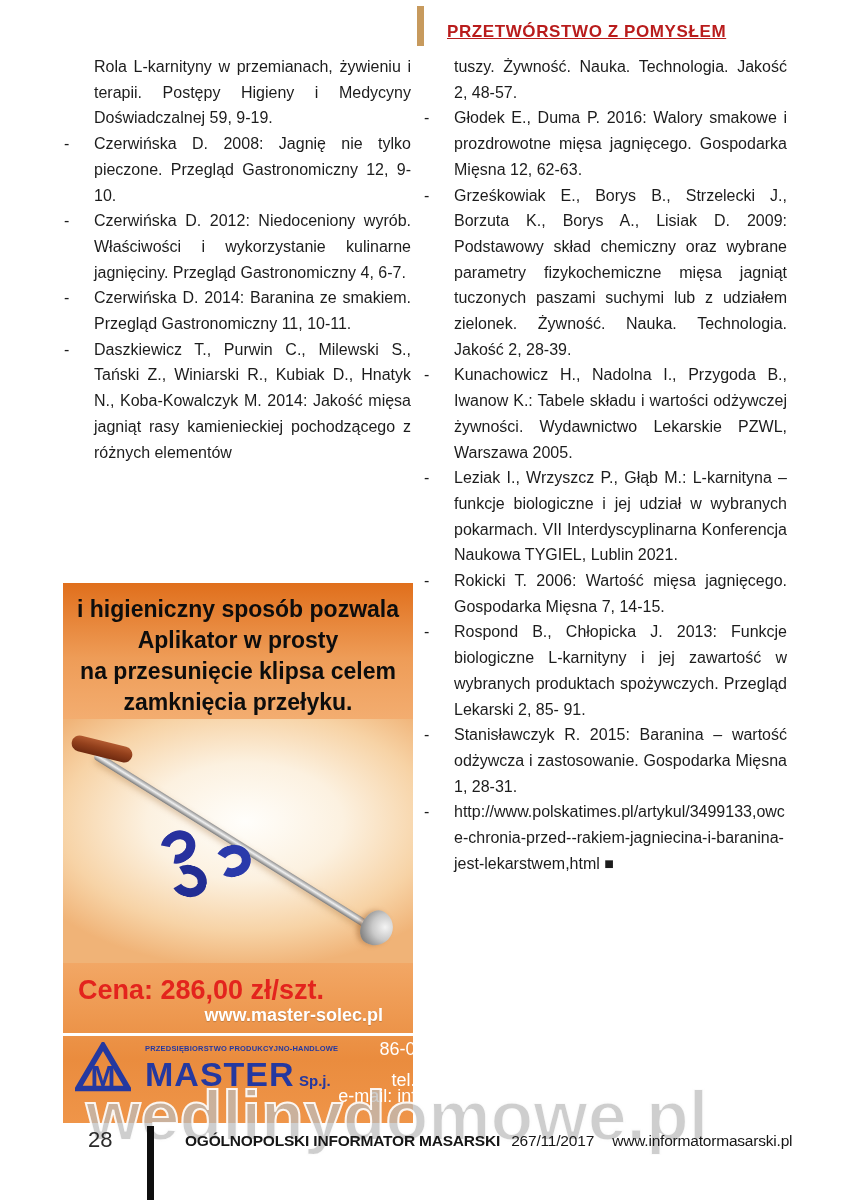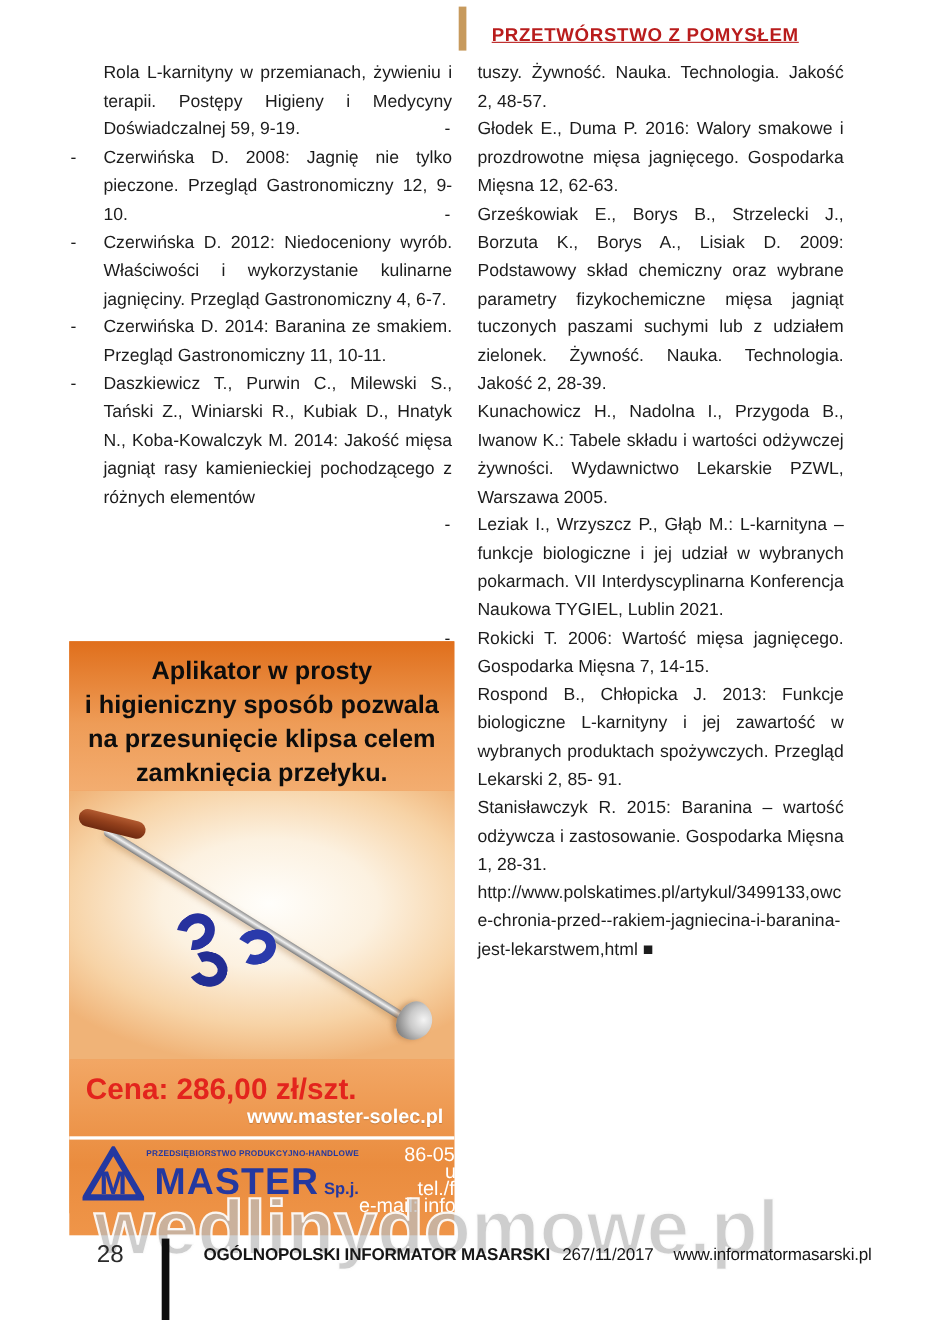--- a/index.html
+++ b/index.html
@@ -10,21 +10,21 @@
   }
   
   .hbar { position:absolute; left:417px; top:6px; width:7px; height:40px; background:#c79a5d; }
   .htitle {
     position:absolute; left:447px; top:22px; font-size:17px; font-weight:bold;
     letter-spacing:.6px; color:#b91c1c; white-space:nowrap;text-decoration:underline;
   }
   
   .col { position:absolute; top:54px; font-size:16px; line-height:25.7px; }
   .col-left  { left:64px;  width:347px; }
-  .col-right { left:404px; width:363px; }
+  .col-right { left:424px; width:363px; }
   .ref { display:flex; }
   .ref .dash { flex:0 0 30px; }
   .ref .txt  { flex:1; text-align:justify; overflow-wrap:anywhere; }
   
   .ad {
     position:absolute; left:63px; top:583px; width:350px; height:520px;
     background:linear-gradient(180deg,#e4761f,#f09e55);
   }
   .ad-head {
     height:136px; padding-top:11px; text-align:center;
@@ -58,27 +58,27 @@
     border:9px solid #27319e; border-left-color:transparent;
   }
   .clip1 { left:97px;  top:112px; transform:rotate(-35deg); }
   .clip2 { left:152px; top:126px; transform:rotate(-15deg); border-color:#2a3aab; border-left-color:transparent; }
   .clip3 { left:108px; top:146px; transform:rotate(15deg);  border-color:#222d93; border-left-color:transparent; }
   .ad-bottom { background:linear-gradient(180deg,#f2a765 0%,#ea8c3e 60%,#ef9549 100%); height:160px; }
   .ad-price {
     padding:12px 0 0 15px; font-size:27px; font-weight:bold; color:#e3241d; height:42px;
   }
   .ad-site {
-    height:24px; text-align:right; padding-right:10px;
+    height:24px; text-align:right; padding-right:30px;
     font-size:18px; font-weight:bold; color:#ffffff; text-shadow:0 1px 1px rgba(0,0,0,.18);
   }
   .ad-sep { margin-top:4px; height:3px; background:#ffffff; }
   .ad-foot { display:flex; align-items:flex-start; height:67px; padding:6px 10px 0 12px; }
   .logo-box { flex:0 0 58px; }
-  .company { margin-left:0; padding-top:2px;text-align:right; }
+  .company { margin-left:12px; padding-top:2px; }
   .tagline { font-size:7.5px; font-weight:bold; color:#2438a0; letter-spacing:.2px; white-space:nowrap; }
   .cname { margin-top:2px; color:#2438a0; white-space:nowrap; }
   .cname .nm { font-size:34px; font-weight:bold; letter-spacing:1px; }
   .cname .sfx { font-size:15px; font-weight:bold; }
   .address { margin-left:auto; text-align:right; font-size:18px; line-height:15.5px; color:#ffffff; white-space:nowrap; }
   
   .watermark {
     position:absolute; left:86px; top:1076px; width:720px; pointer-events:none;
     font-size:70px; font-weight:bold; letter-spacing:0;
     color:rgba(200,200,200,0.45);
@@ -160,22 +160,22 @@
     <span class="txt">Stanisławczyk R. 2015: Baranina – wartość odżywcza i zastosowanie. Gospodarka Mięsna 1, 28-31.</span>
   </div>
   <div class="ref">
     <span class="dash">-</span>
     <span class="txt">http://www.polskatimes.pl/artykul/3499133,owce-chronia-przed--rakiem-jagniecina-i-baranina-jest-lekarstwem,html ■</span>
   </div>
 </div>
 
 <div class="ad">
   <div class="ad-head">
+    <div>i higieniczny sposób pozwala</div>
     <div>Aplikator w prosty</div>
-    <div>i higieniczny sposób pozwala</div>
     <div>na przesunięcie klipsa celem</div>
     <div>zamknięcia przełyku.</div>
   </div>
   <div class="ad-photo">
     <div class="rod"></div>
     <div class="handle"></div>
     <div class="tip"></div>
     <div class="clip clip1"></div>
     <div class="clip clip2"></div>
     <div class="clip clip3"></div>

